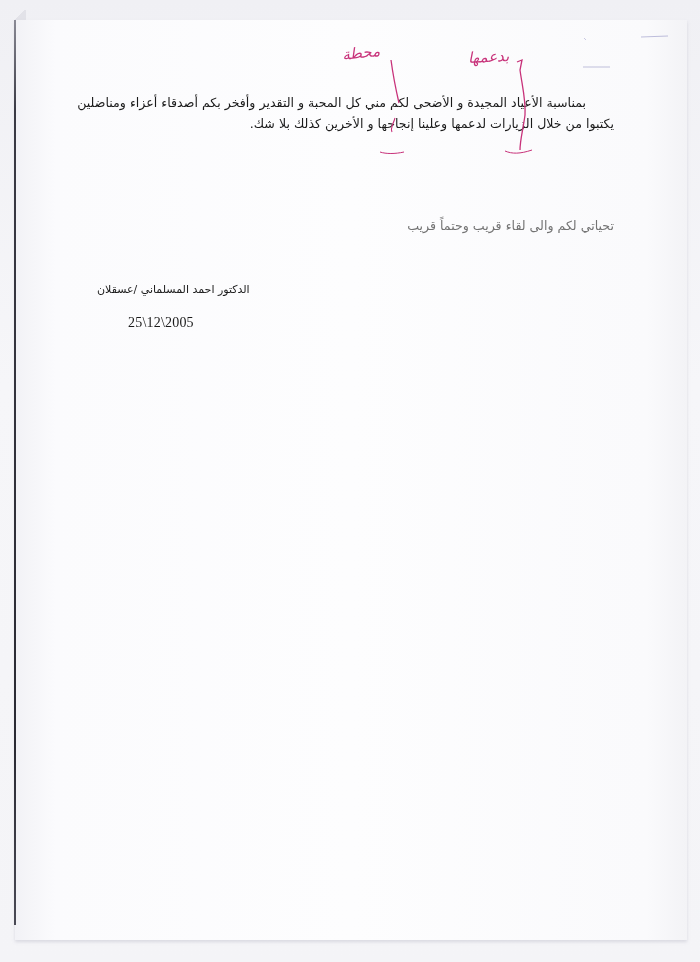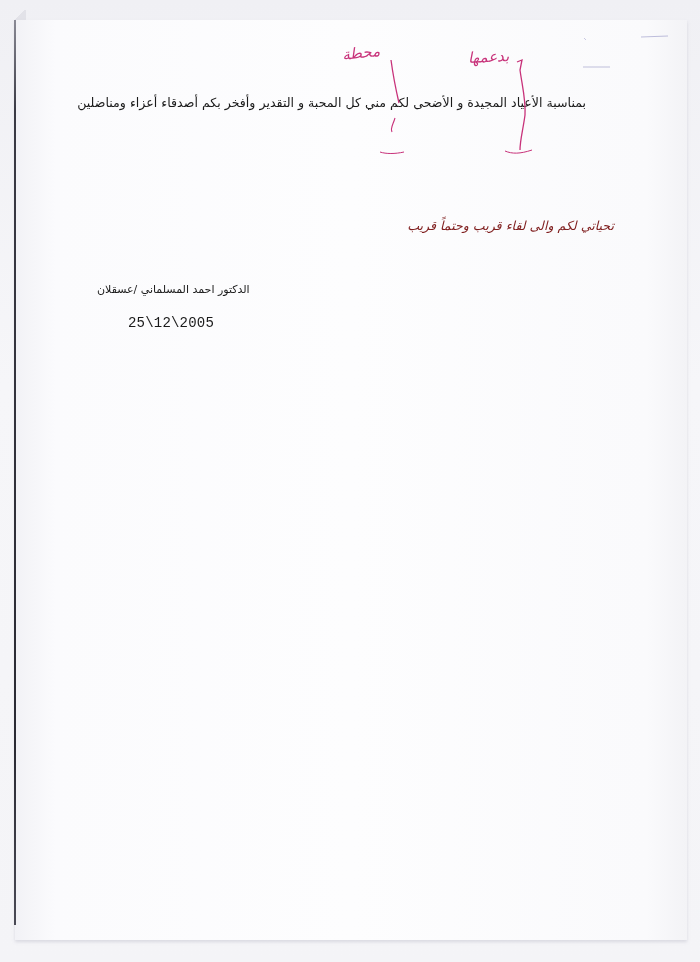--- a/index.html
+++ b/index.html
@@ -66,36 +66,35 @@
       white-space: nowrap;
     }
     .body-para .line.first { padding-right: 28px; }
     .body-para .line.last { text-align-last: right; }
     .closing {
       position: absolute;
       right: 86px;
       top: 218px;
       direction: rtl;
       font-size: 12.6px;
-      color: #7f1d1d;
-      font-style: italic;
+      color: #737373;
     }
     .signature {
       position: absolute;
       left: 97px;
       top: 283px;
       direction: rtl;
       font-size: 11px;
       color: #1a1a1a;
     }
     .date {
       position: absolute;
       left: 128px;
       top: 315px;
-      font-family: Liberation Mono, monospace;
+      font-family: Liberation Serif, serif;
       font-size: 14px;
       color: #1a1a1a;
       letter-spacing: 0.2px;
     }
     .annotations {
       position: absolute;
       left: 0; top: 0;
       width: 700px; height: 962px;
       pointer-events: none;
     }
@@ -113,20 +112,21 @@
 </head>
 <body>
 
 <div class="scan-bg"></div>
 <div class="page-fold-top"></div>
 <div class="page"></div>
 <div class="page-edge-left"></div>
 
 <div class="text-block body-para">
   <span class="line first">بمناسبة الأعياد المجيدة و الأضحى لكم مني كل المحبة و التقدير وأفخر بكم أصدقاء أعزاء ومناضلين</span>
+  <span class="line last">يكتبوا من خلال الزيارات لدعمها وعلينا إنجاحها و الأخرين كذلك بلا شك.</span>
 </div>
 
 <div class="closing">تحياتي لكم والى لقاء قريب وحتماً قريب</div>
 <div class="signature">الدكتور احمد المسلماني /عسقلان</div>
 <div class="date">25\12\2005</div>
 
 <div class="annotations">
   <div class="pink-note note-1">محطة</div>
   <div class="pink-note note-2">بدعمها</div>
   <svg width="700" height="962" style="position:absolute;left:0;top:0;">

